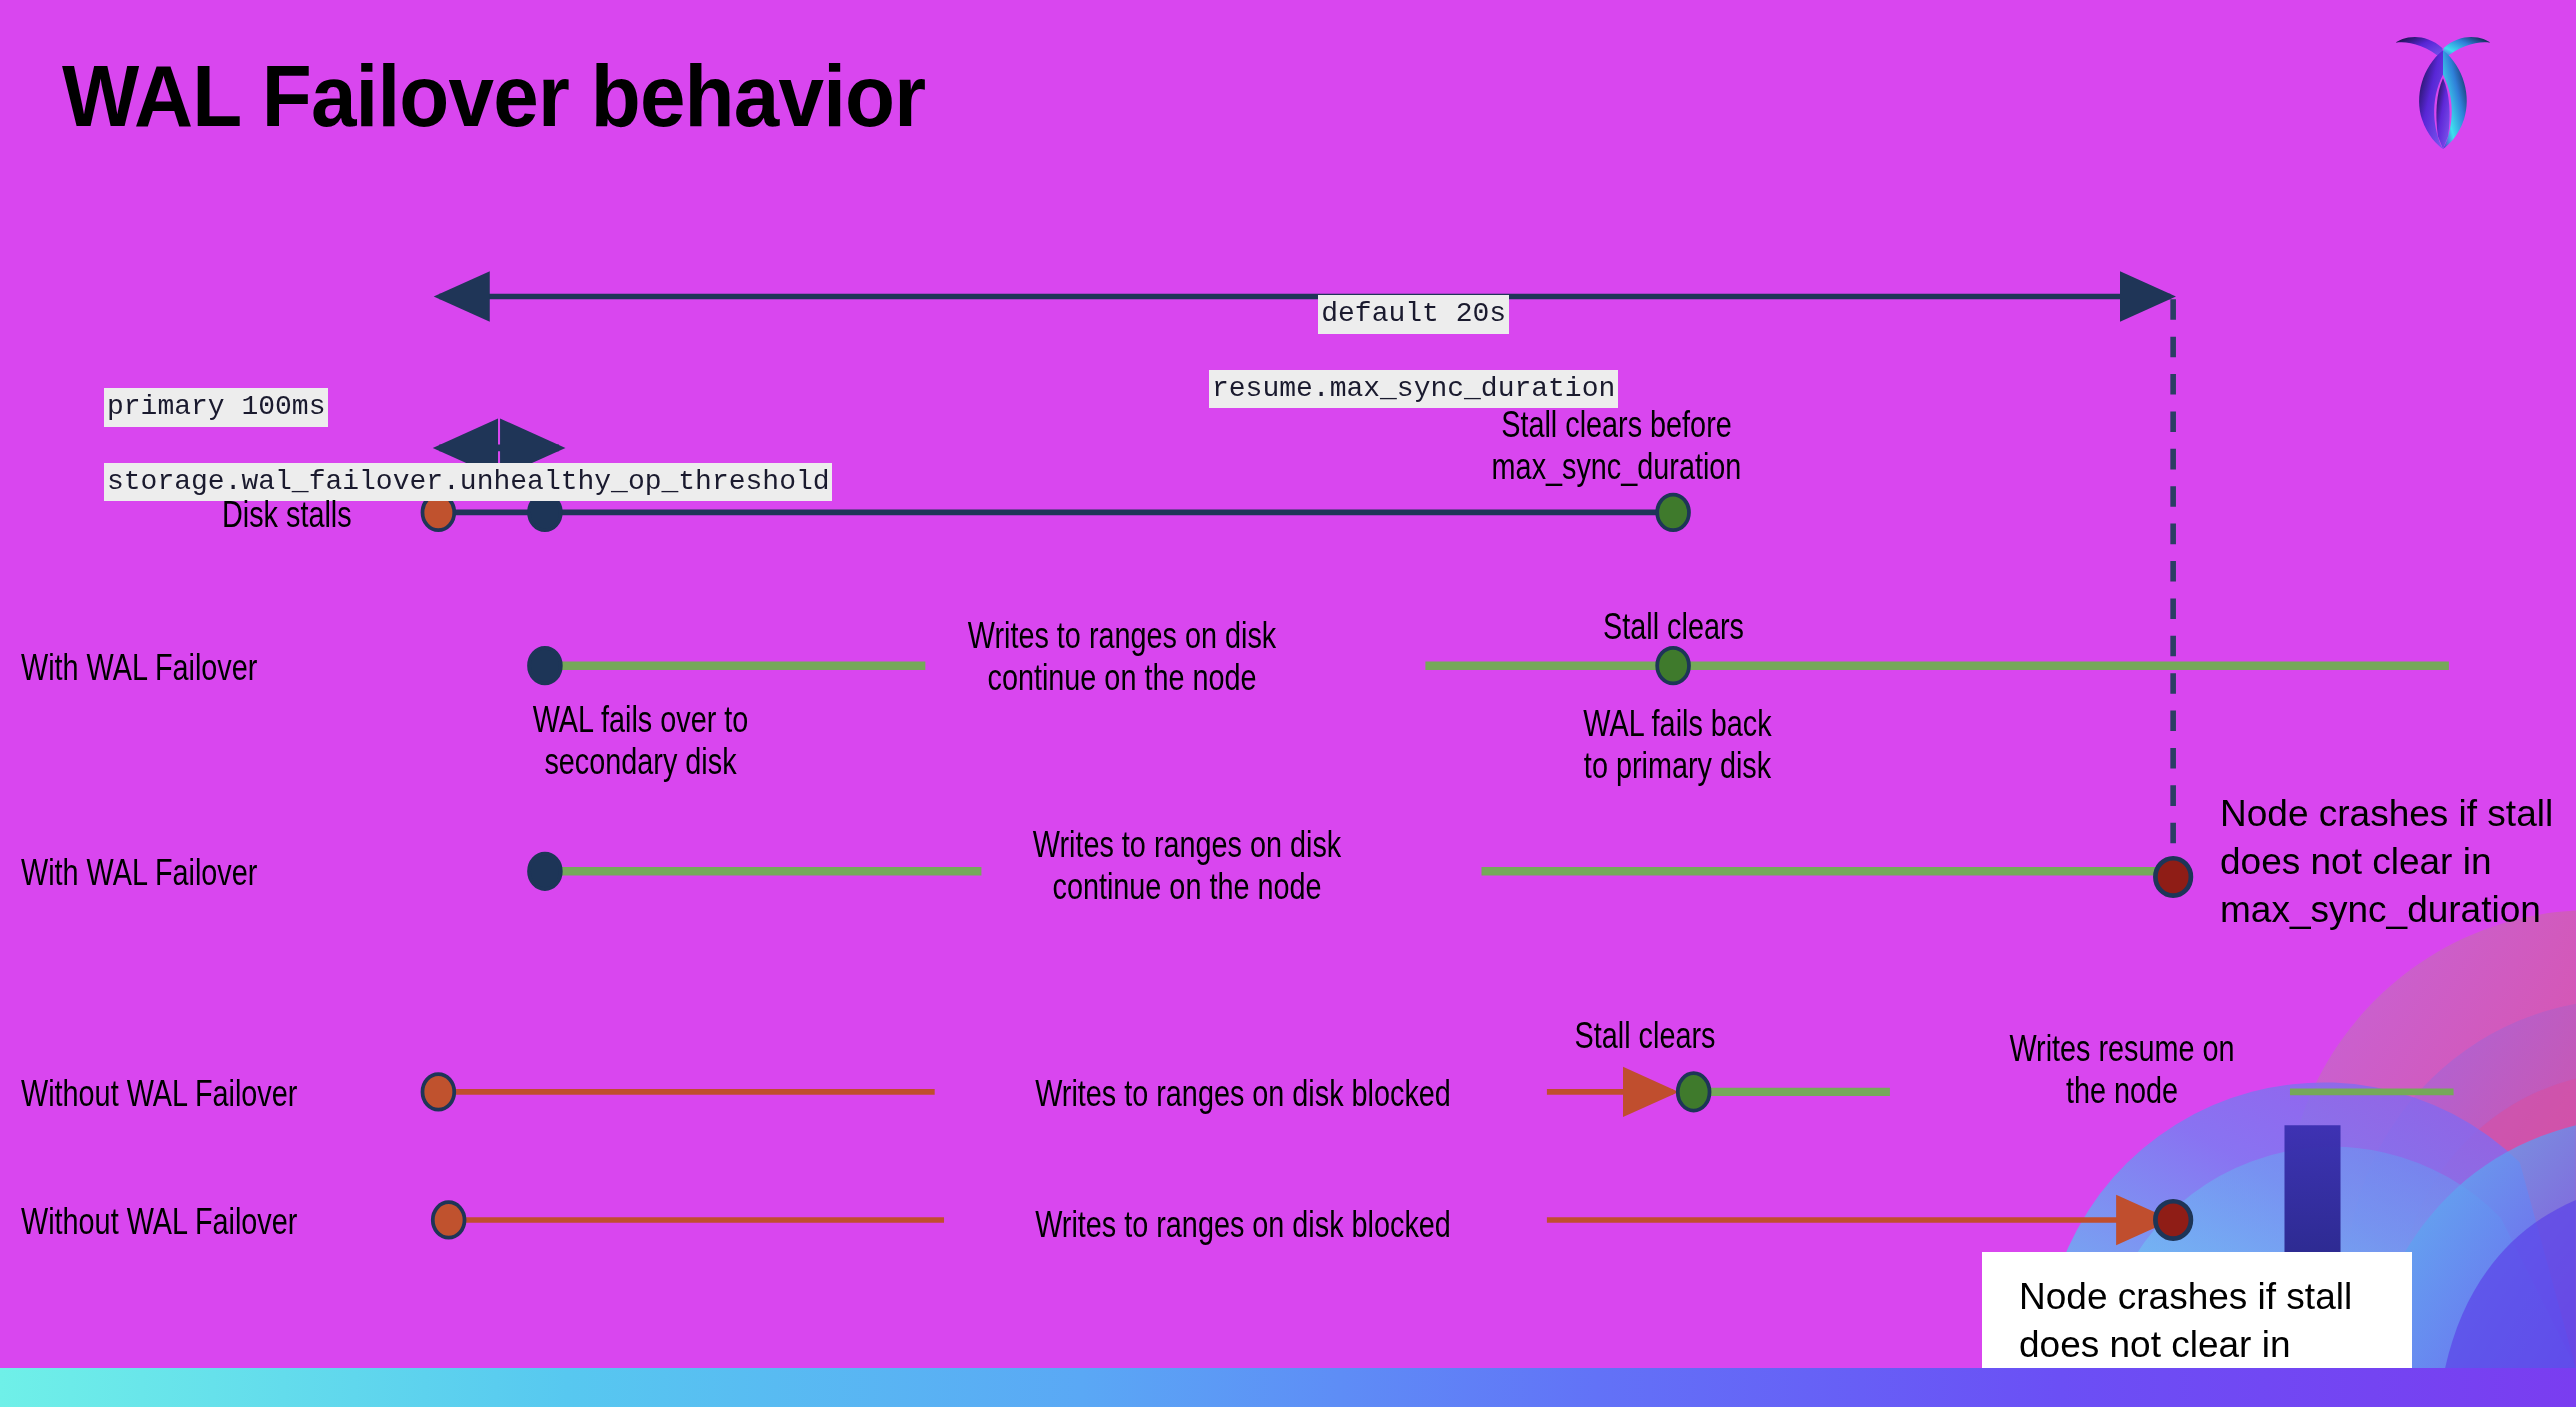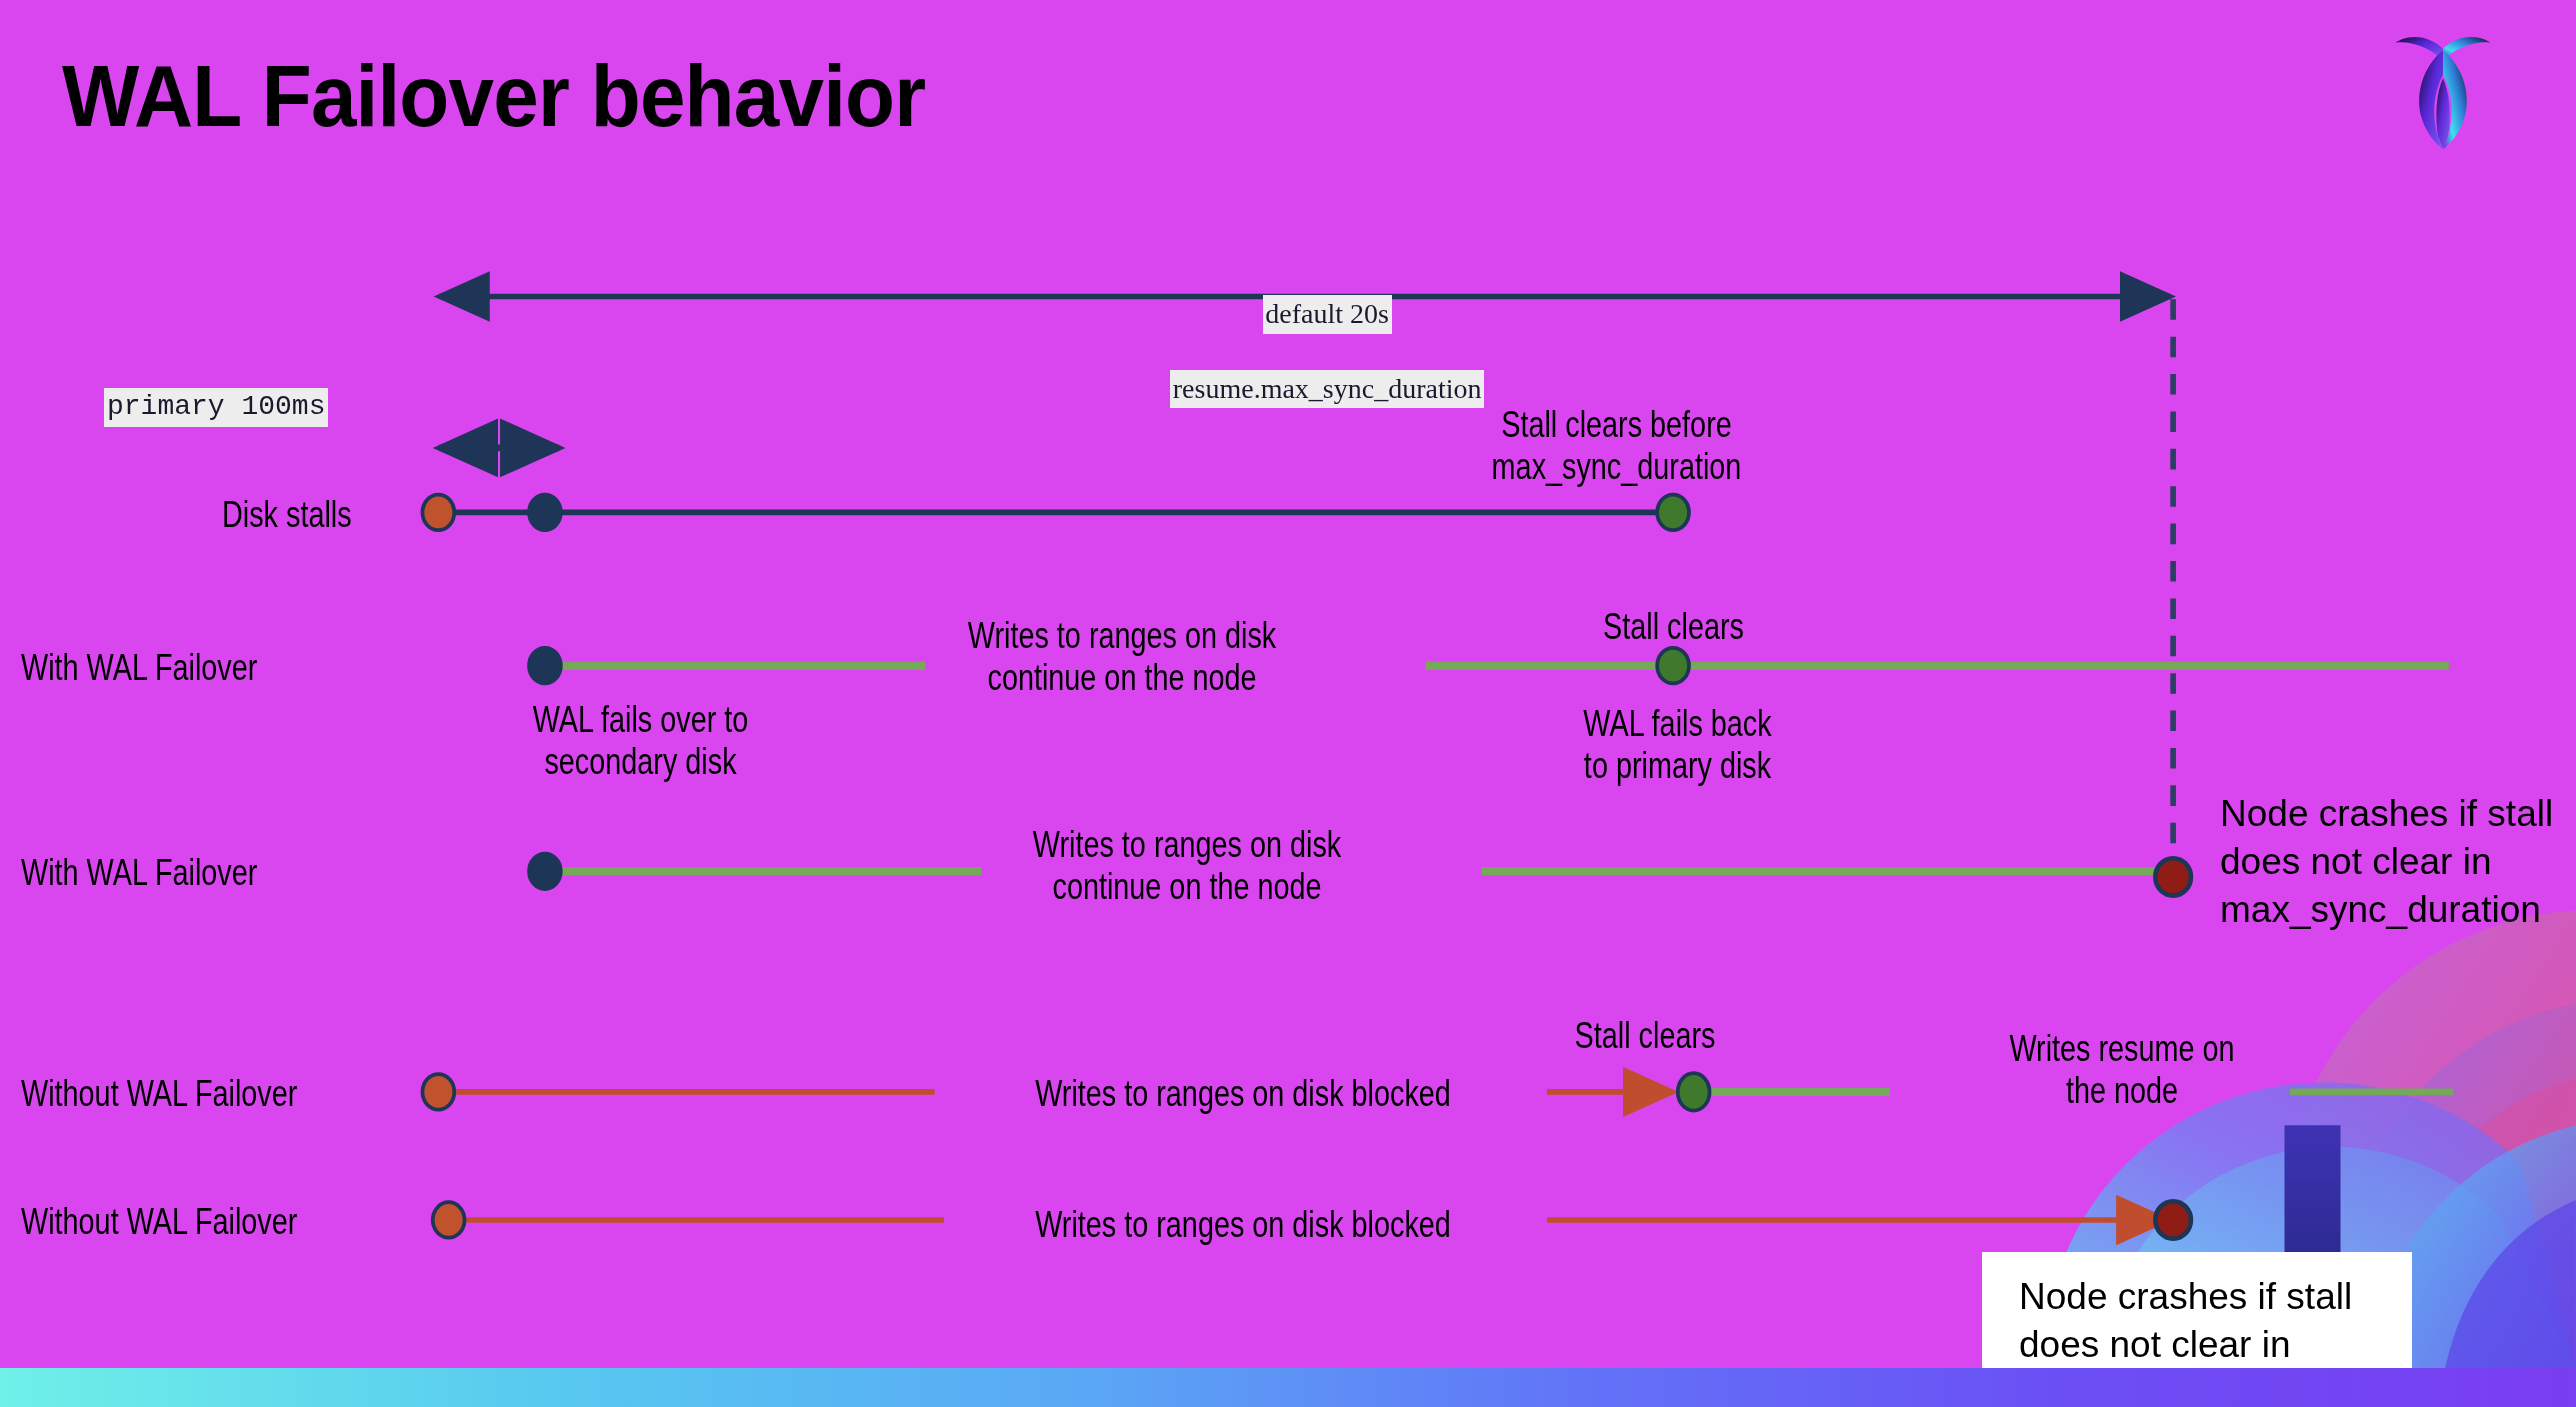--- a/index.html
+++ b/index.html
@@ -202,27 +202,28 @@
     </g>
 
     <g>
       <line x1="481" y1="1305" x2="1010" y2="1305" stroke="#c04e2e" stroke-width="6"></line>
       <line x1="1655" y1="1305" x2="2318" y2="1305" stroke="#c04e2e" stroke-width="6" marker-end="url(#arrowOrangeR)"></line>
       <ellipse cx="480" cy="1305" rx="17" ry="19" fill="#c0522e" stroke="#1d3557" stroke-width="4"></ellipse>
       <ellipse cx="2325" cy="1305" rx="19" ry="20" fill="#8f1d16" stroke="#1d3557" stroke-width="5"></ellipse>
     </g>
   </svg>
 
-  <div class="code" style="left:1142px;top:259px;text-align:center;font-family:Liberation Serif, serif;">
+  <div class="code" style="left:1142px;top:259px;text-align:center;">
     <span>default 20s</span><br>
     <span>resume.max_sync_duration</span>
   </div>
 
   <div class="code" style="left:37px;top:352px;">
     <span>primary 100ms</span><br>
+    <span>storage.wal_failover.unhealthy_op_threshold</span>
   </div>
 
   <div class="lbl row-label cond" style="left: 222px; top: 494px; width: 336px; white-space: pre-line;">Disk stalls</div>
 
   <div class="lbl row-label cond" style="left: 20.6px; top: 647px; width: 486px; white-space: pre-line;">With WAL Failover</div>
 
   <div class="lbl row-label cond" style="left: 20.6px; top: 852px; width: 486px; white-space: pre-line;">With WAL Failover</div>
 
   <div class="lbl row-label cond" style="left: 20.6px; top: 1073px; width: 561px; white-space: pre-line;">Without WAL Failover</div>
 

